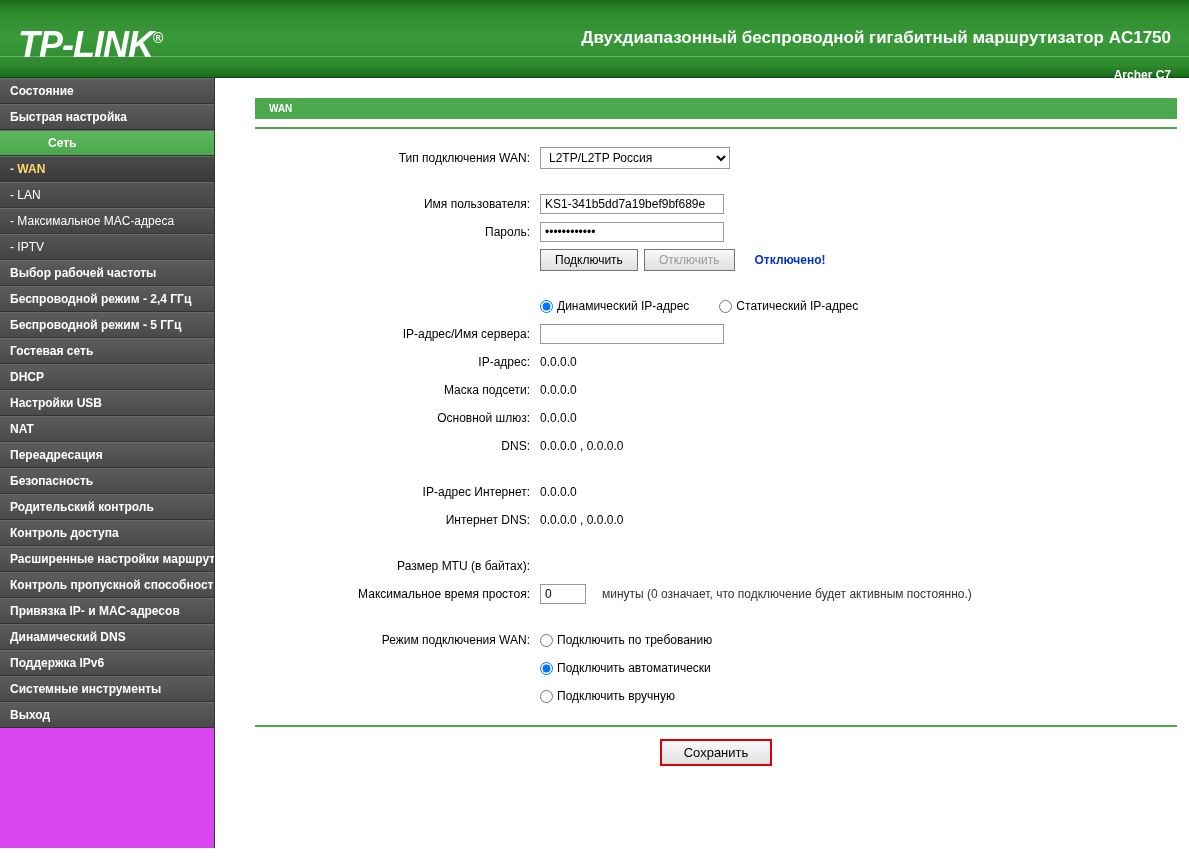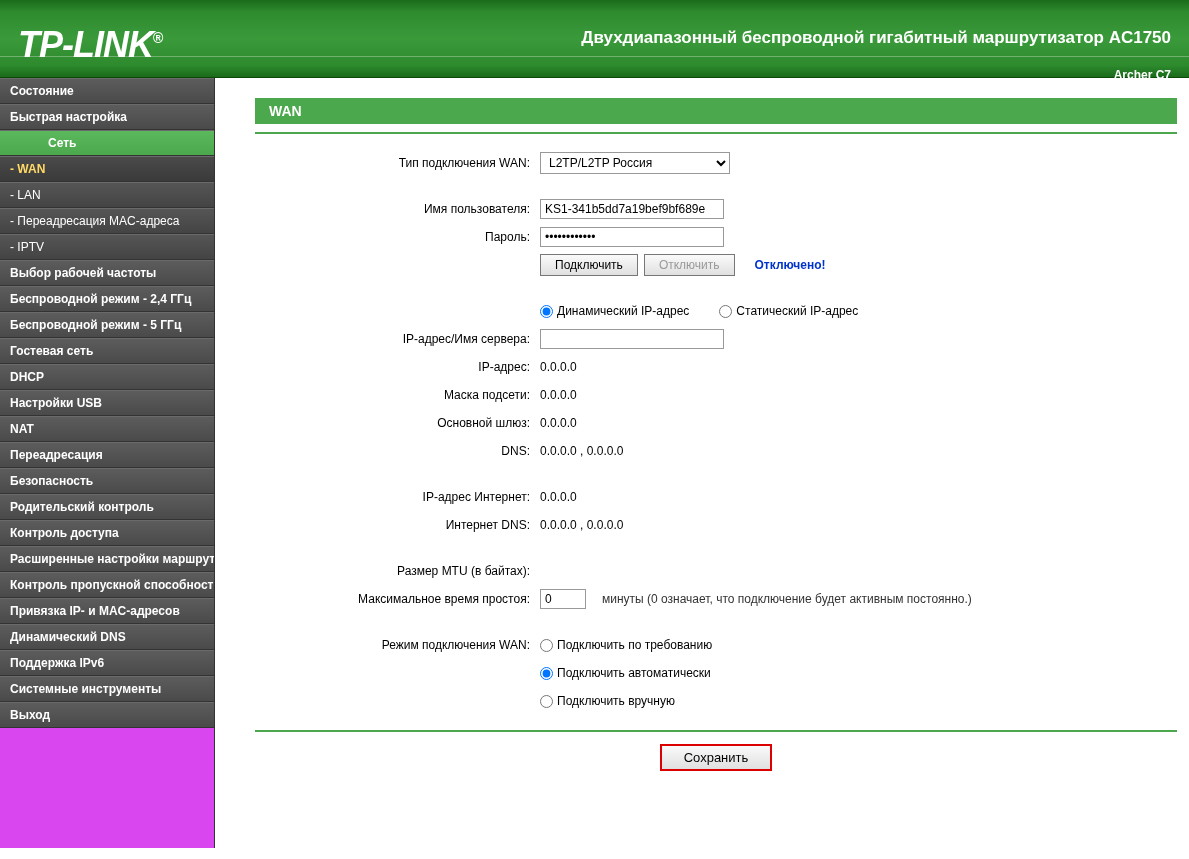--- a/index.html
+++ b/index.html
@@ -85,21 +85,21 @@
 }
 
 .main {
   flex: 1;
   padding: 20px 12px 20px 40px;
 }
 .section-title {
   background: #4ca84c;
   color: #fff;
   font-weight: bold;
-  font-size: 14px;
+  font-size: 10px;
   padding: 5px 14px;
   margin-bottom: 8px;
 }
 .hr-green { border: none; border-top: 2px solid #4ca84c; margin-bottom: 18px; }
 .hr-green-bottom { border: none; border-top: 2px solid #4ca84c; margin: 18px 0 12px 0; }
 
 .form-row {
   display: flex;
   align-items: center;
   margin-bottom: 6px;
@@ -167,21 +167,21 @@
   <div class="header-sub">Archer C7</div>
 </div>
 
 <div class="content-wrap">
   <div class="sidebar" id="sidebar">
       <div class="sidebar-item">Состояние</div>
       <div class="sidebar-item">Быстрая настройка</div>
       <div class="sidebar-item active">Сеть</div>
       <div class="sidebar-item sub active-sub">- WAN</div>
       <div class="sidebar-item sub">- LAN</div>
-      <div class="sidebar-item sub">- Переадресация MAC-адреса</div>
+      <div class="sidebar-item sub">- Максимальное MAC-адреса</div>
       <div class="sidebar-item sub">- IPTV</div>
       <div class="sidebar-item">Выбор рабочей частоты</div>
       <div class="sidebar-item">Беспроводной режим - 2,4 ГГц</div>
       <div class="sidebar-item">Беспроводной режим - 5 ГГц</div>
       <div class="sidebar-item">Гостевая сеть</div>
       <div class="sidebar-item">DHCP</div>
       <div class="sidebar-item">Настройки USB</div>
       <div class="sidebar-item">NAT</div>
       <div class="sidebar-item">Переадресация</div>
       <div class="sidebar-item">Безопасность</div>

